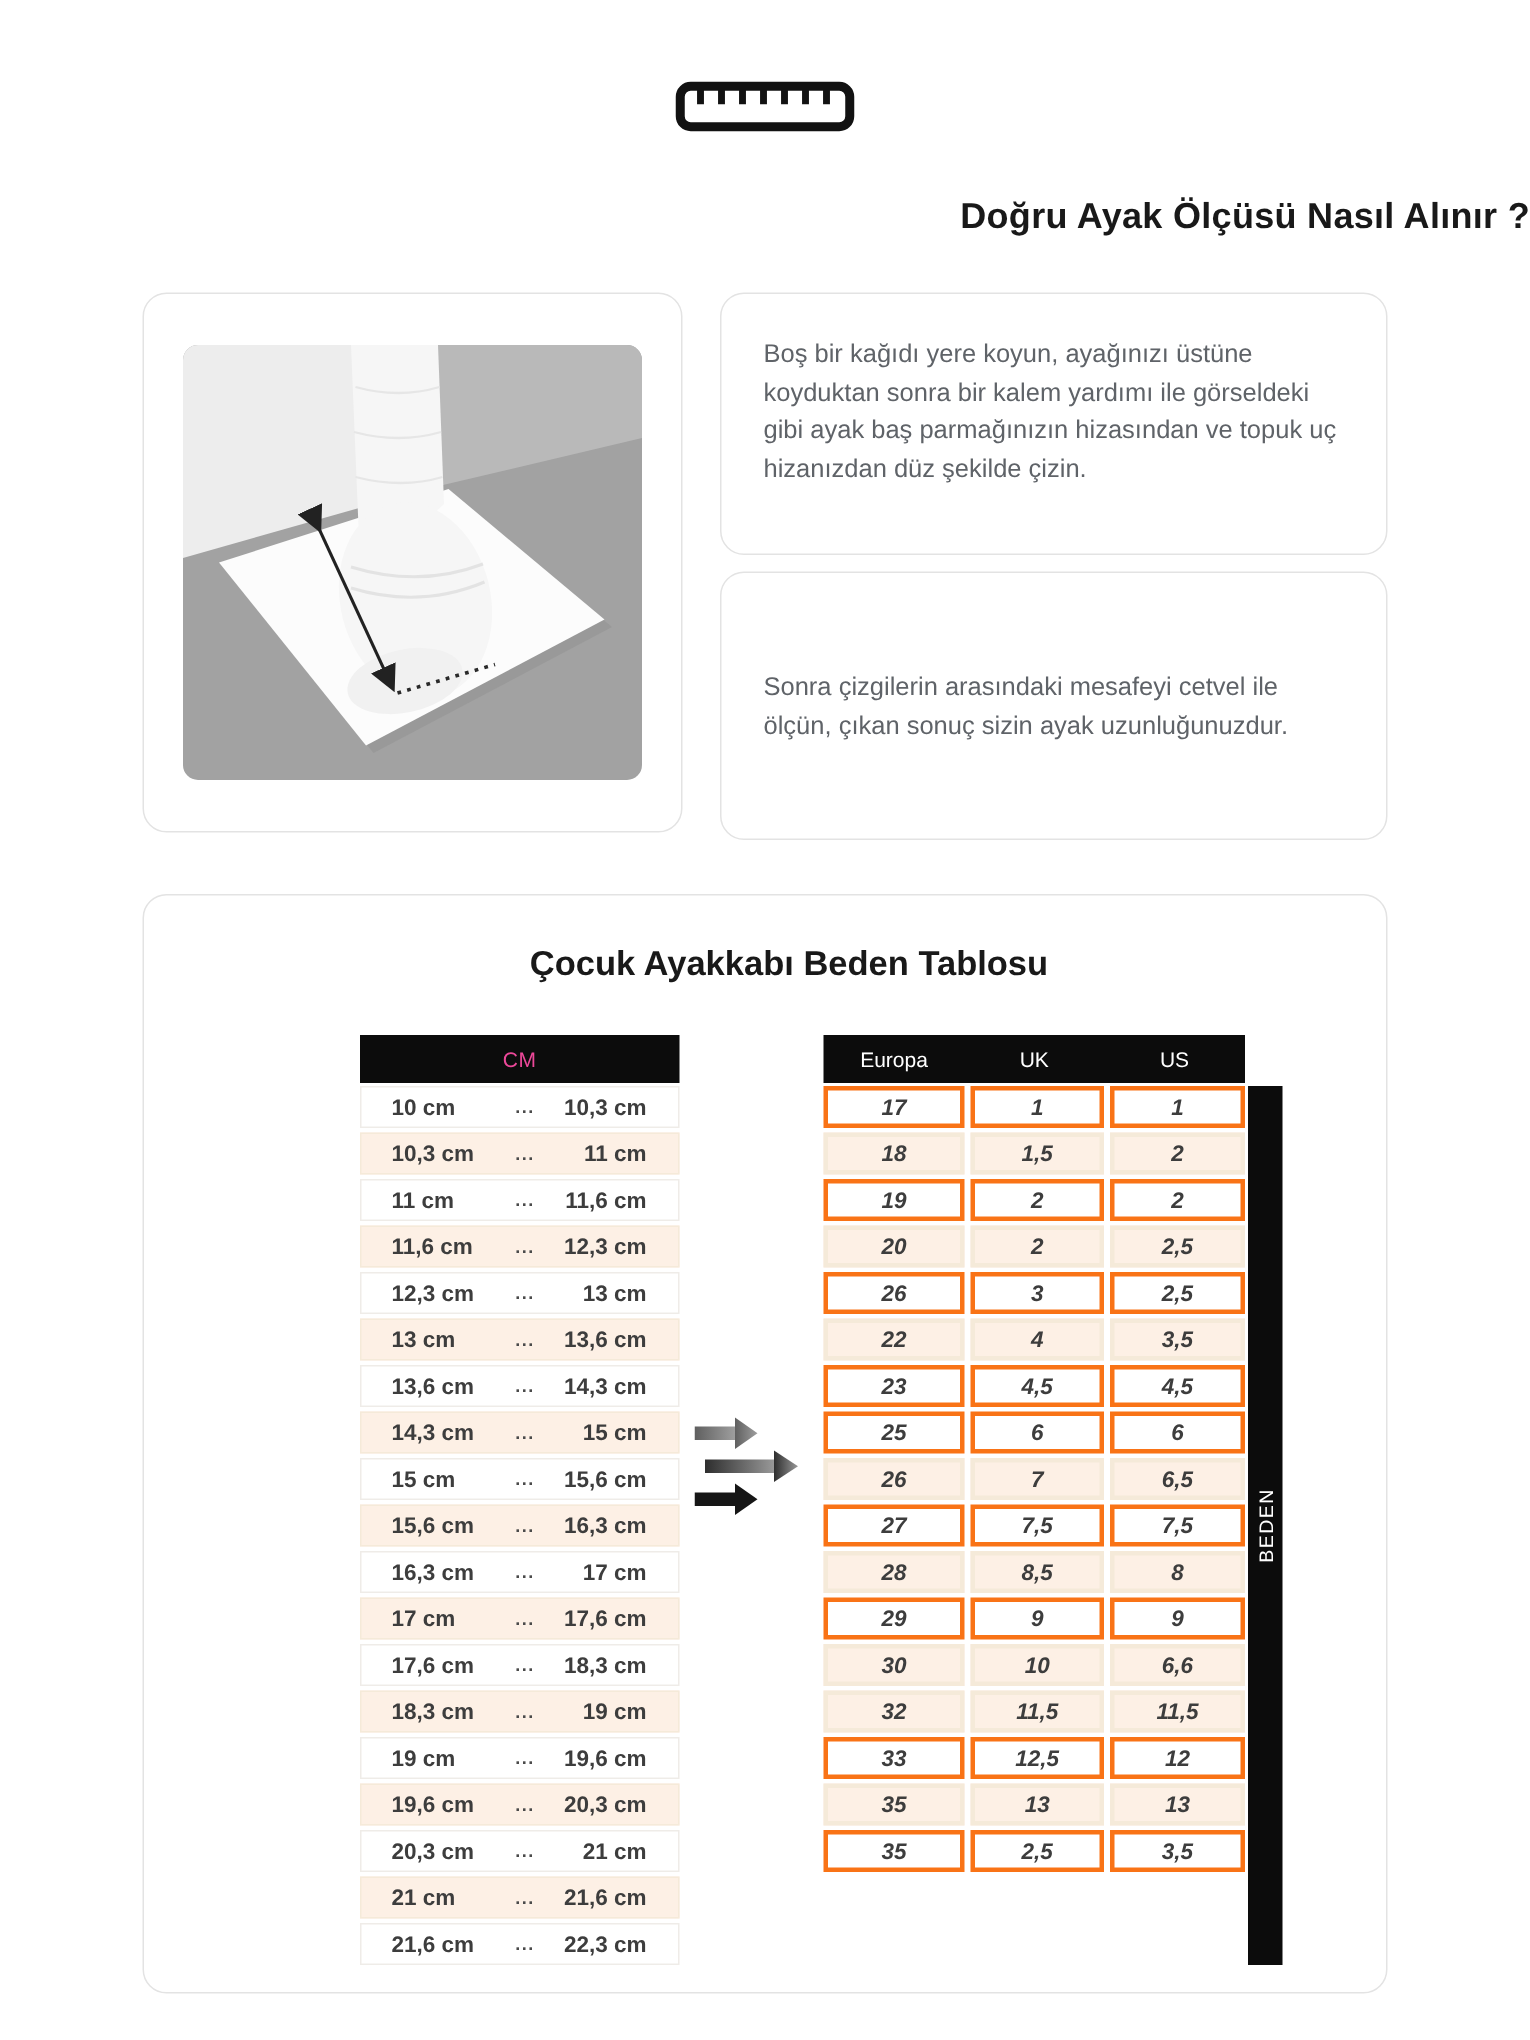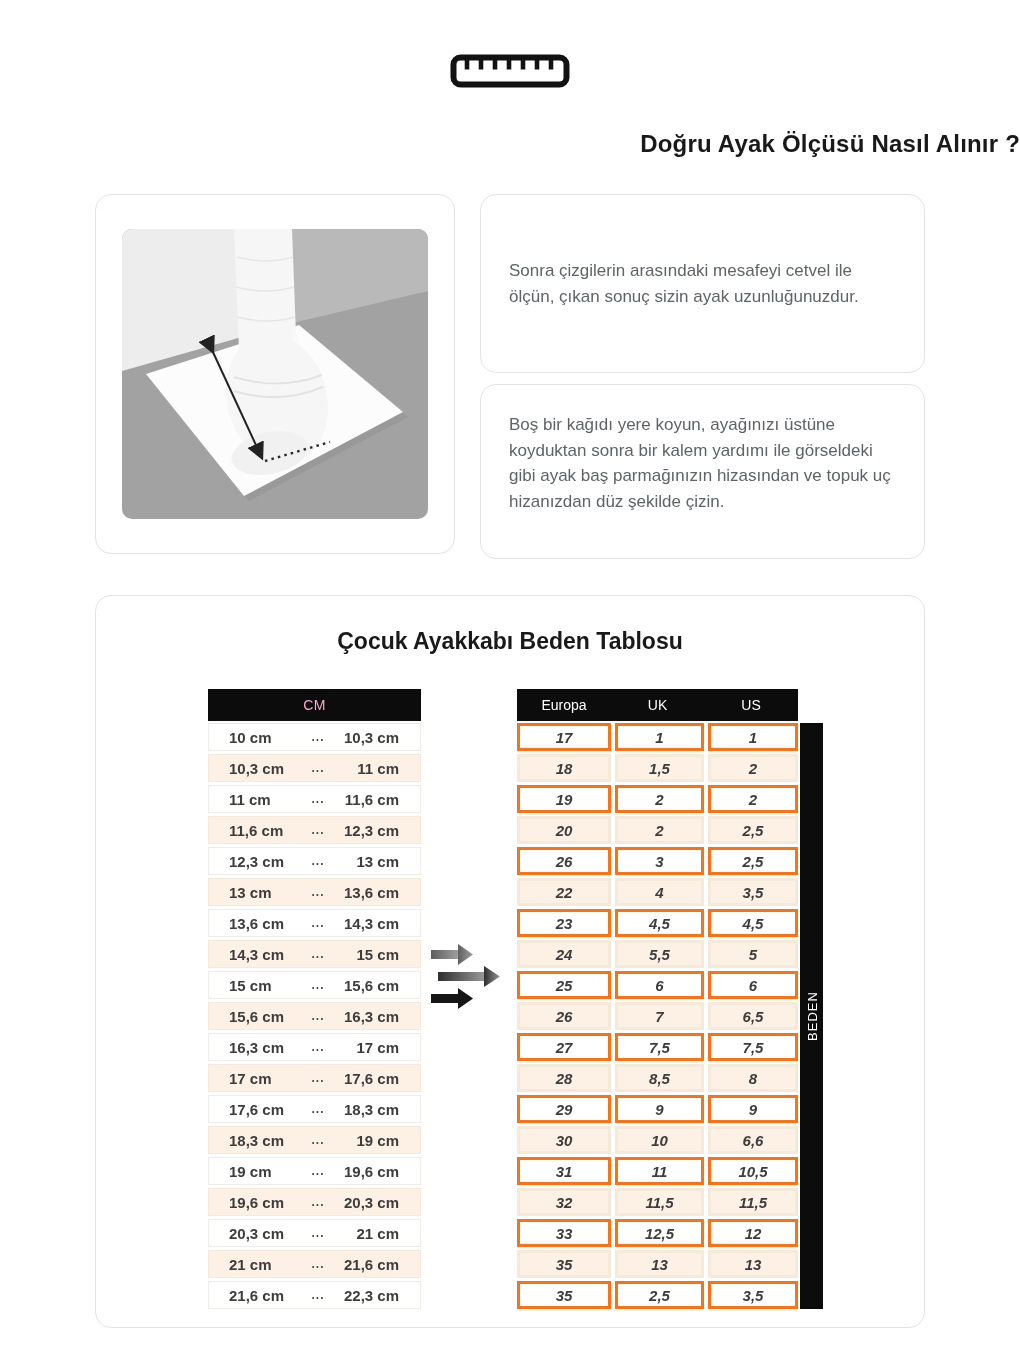--- a/index.html
+++ b/index.html
@@ -28,28 +28,28 @@
   .steps{flex:1;margin-left:25px;display:flex;flex-direction:column;gap:11px;}
   .step-card{
     border:1px solid var(--card-border);border-radius:16px;
     padding:27px 28px;color:var(--body-text);font-size:17px;line-height:25.5px;
   }
   .step-card.first{height:175px;}
   .step-card.second{height:179px;display:flex;align-items:center;}
   
   .chart-card{
     margin:36px 95px 0 95px;border:1px solid var(--card-border);border-radius:16px;
-    height:733px;padding-top:32px;
+    height:733px;padding-top:32px;padding-left:32px;
   }
   .chart-title{text-align:center;font-size:23px;font-weight:700;color:#191919;}
   .tables{display:flex;margin-top:34px;align-items:flex-start;}
   
   .cm-table{margin-left:112px;width:213px;flex:none;}
   .cm-header{
-    height:32px;background:var(--header-bg);color:#f9a8d4;font-size:14px;
+    height:32px;background:var(--header-bg);color:#ec4899;font-size:14px;
     display:flex;align-items:center;justify-content:center;margin-bottom:2px;letter-spacing:.4px;
   }
   .cm-row{
     height:28px;margin-bottom:3px;display:flex;align-items:center;
     border:1px solid #efece8;font-size:15px;font-weight:700;color:var(--table-text);background:#fff;justify-content:space-between;
   }
   .cm-row.alt{background:var(--row-highlight);border-color:#f5ead9;}
   .cm-row .from{width:95px;padding-left:20px;}
   .cm-row .dots{width:28px;text-align:center;font-size:12px;color:#4a4a4a;letter-spacing:1px;}
   .cm-row .to{flex:1;text-align:right;padding-right:21px;}
@@ -137,25 +137,25 @@
         <path d="M112,162 Q158,176 201,158" stroke="#e3e3e3" stroke-width="2" fill="none"></path>
 
         <ellipse cx="148" cy="224" rx="39" ry="21" transform="rotate(-12 148 224)" fill="#f1f1f1"></ellipse>
 
         <line x1="90" y1="121" x2="139" y2="227" stroke="#222" stroke-width="2" marker-start="url(#ah)" marker-end="url(#ah)"></line>
 
         <line x1="143" y1="232" x2="208" y2="213" stroke="#2a2a2a" stroke-width="2.4" stroke-dasharray="2.5,4.2"></line>
       </svg>
     </div>
     <div class="steps">
+      <div class="step-card first">
+        <span>Boş bir kağıdı yere koyun, ayağınızı üstüne koyduktan sonra bir kalem yardımı ile görseldeki gibi ayak baş parmağınızın hizasından ve topuk uç hizanızdan düz şekilde çizin.</span>
+      </div>
       <div class="step-card second">
         <span>Sonra çizgilerin arasındaki mesafeyi cetvel ile ölçün, çıkan sonuç sizin ayak uzunluğunuzdur.</span>
-      </div>
-      <div class="step-card first">
-        <span>Boş bir kağıdı yere koyun, ayağınızı üstüne koyduktan sonra bir kalem yardımı ile görseldeki gibi ayak baş parmağınızın hizasından ve topuk uç hizanızdan düz şekilde çizin.</span>
       </div>
     </div>
   </div>
 
   <div class="chart-card">
     <h2 class="chart-title">Çocuk Ayakkabı Beden Tablosu</h2>
 
     <div class="tables">
 
       <div class="cm-table">
@@ -321,25 +321,20 @@
             <div class="size-row alt">
               <span class="size-cell">22</span>
               <span class="size-cell">4</span>
               <span class="size-cell">3,5</span>
             </div>
             <div class="size-row">
               <span class="size-cell">23</span>
               <span class="size-cell">4,5</span>
               <span class="size-cell">4,5</span>
             </div>
-            <div class="size-row alt">
-              <span class="size-cell">24</span>
-              <span class="size-cell">5,5</span>
-              <span class="size-cell">5</span>
-            </div>
             <div class="size-row">
               <span class="size-cell">25</span>
               <span class="size-cell">6</span>
               <span class="size-cell">6</span>
             </div>
             <div class="size-row alt">
               <span class="size-cell">26</span>
               <span class="size-cell">7</span>
               <span class="size-cell">6,5</span>
             </div>
@@ -356,25 +351,20 @@
             <div class="size-row">
               <span class="size-cell">29</span>
               <span class="size-cell">9</span>
               <span class="size-cell">9</span>
             </div>
             <div class="size-row alt">
               <span class="size-cell">30</span>
               <span class="size-cell">10</span>
               <span class="size-cell">6,6</span>
             </div>
-            <div class="size-row">
-              <span class="size-cell">31</span>
-              <span class="size-cell">11</span>
-              <span class="size-cell">10,5</span>
-            </div>
             <div class="size-row alt">
               <span class="size-cell">32</span>
               <span class="size-cell">11,5</span>
               <span class="size-cell">11,5</span>
             </div>
             <div class="size-row">
               <span class="size-cell">33</span>
               <span class="size-cell">12,5</span>
               <span class="size-cell">12</span>
             </div>

